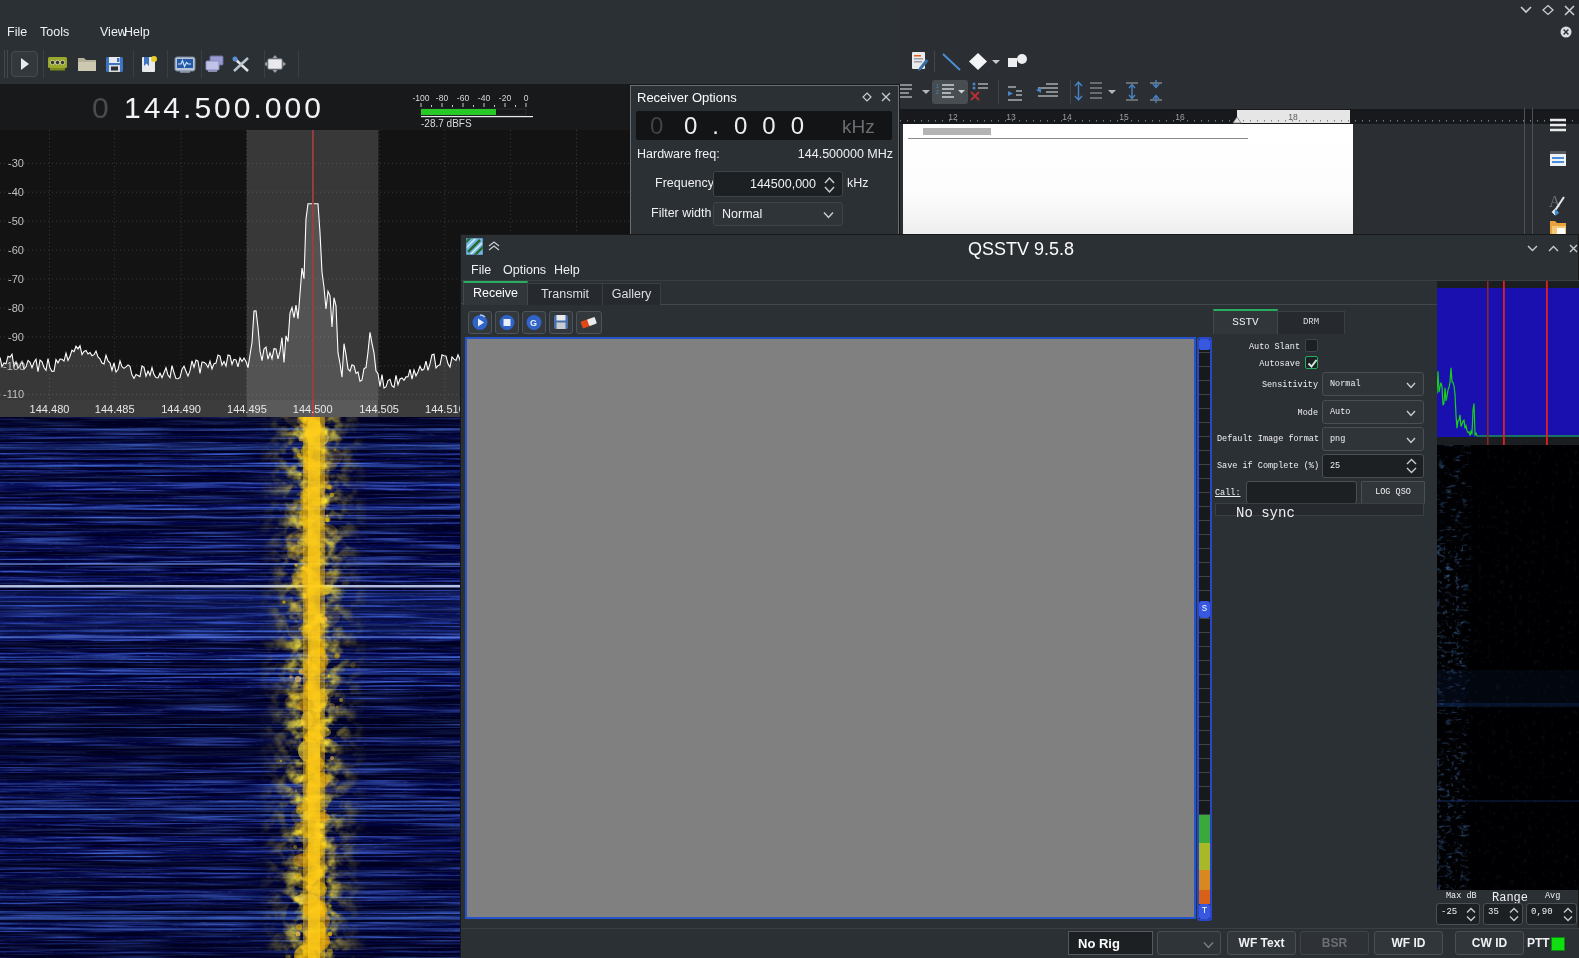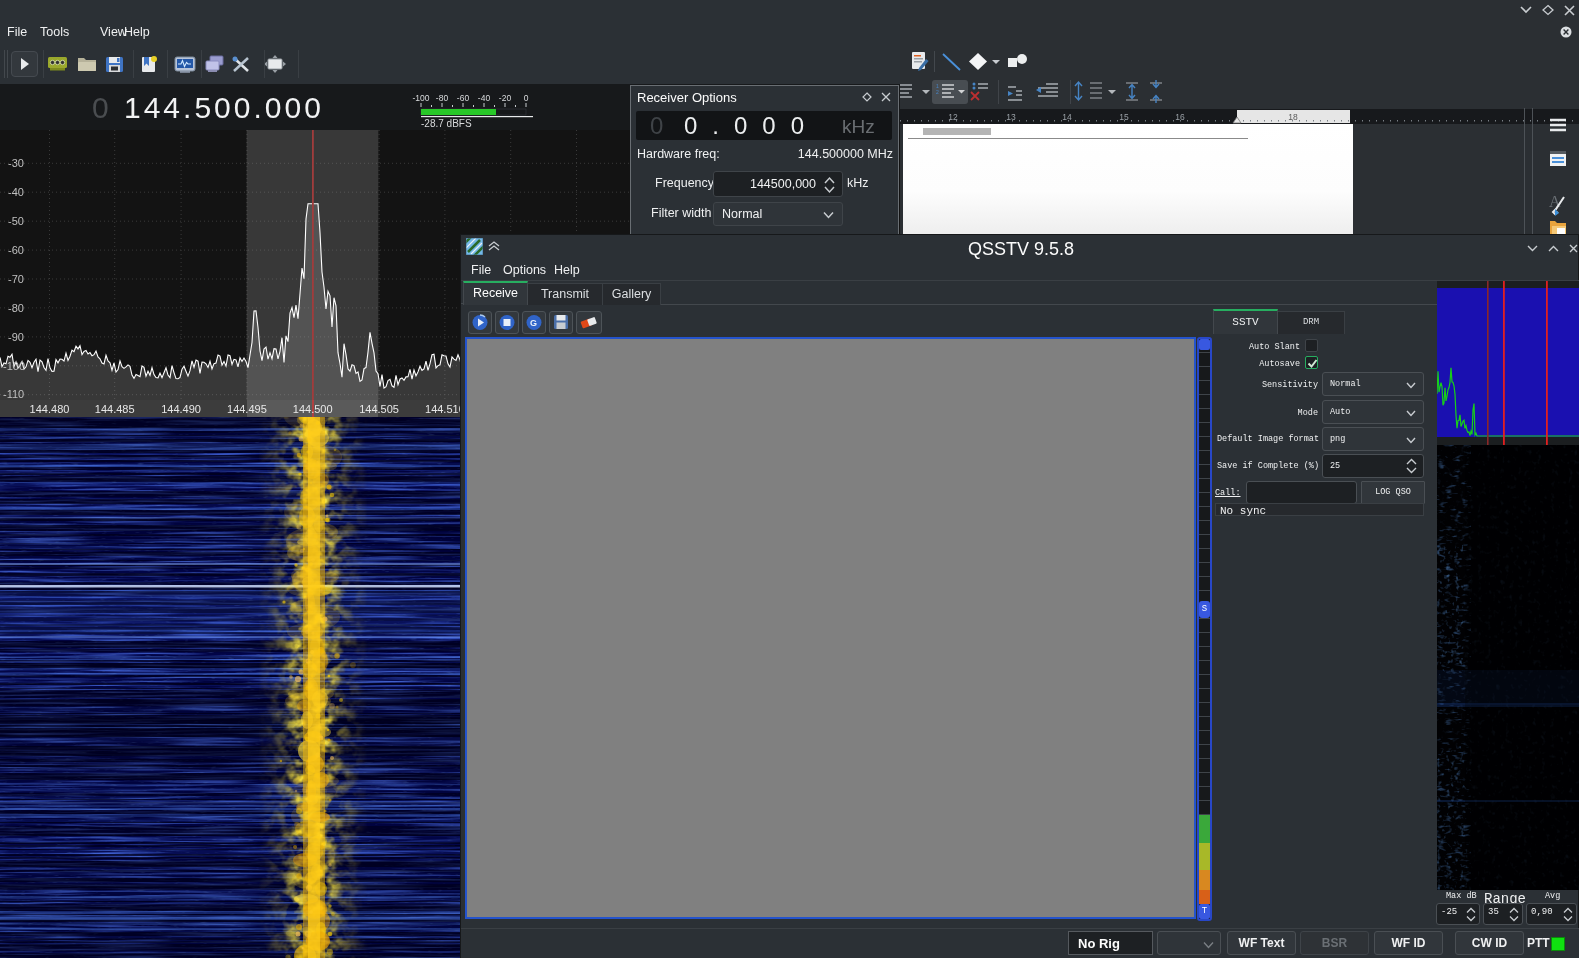--- a/index.html
+++ b/index.html
@@ -1030,21 +1030,21 @@
     <span class="abs" style="left:7px;top:6px;">25</span>
     <svg class="abs" style="right:5px;top:2px;" width="13" height="18" viewBox="0 0 13 18">
       <path d="M2 7 L6.5 2.5 L11 7" fill="none" stroke="#c8ccd0" stroke-width="1.4"></path>
       <path d="M2 11 L6.5 15.5 L11 11" fill="none" stroke="#c8ccd0" stroke-width="1.4"></path>
     </svg>
   </div>
   <div class="abs" style="left:2px;top:186px;text-decoration:underline;">Call:</div>
   <div class="abs" style="left:33px;top:179px;width:111px;height:23px;background:#1d2023;border:1px solid #4a4f54;border-radius:3px;"></div>
   <div class="abs" style="left:148px;top:179px;width:64px;height:23px;background:#31363b;border:1px solid #4a4f54;border-radius:1px;text-align:center;"><span style="line-height:21px;">LOG QSO</span></div>
   <div class="abs" style="left:2px;top:201px;width:209px;height:13px;background:#26292d;border:1px solid #3a3f44;">
-      <span style="position:absolute;left:4px;top:1px;font-size:11px;">No sync</span>
+      <span style="position:absolute;left:20px;top:1px;font-size:14px;">No sync</span>
     </div>
 </div>
 
 <div class="abs" style="left:1437px;top:281px;width:142px;height:164px;background:#1b1e20;">
   <svg width="142" height="164" viewBox="0 0 142 164">
     <rect x="0" y="7" width="142" height="149" fill="#1a10b0"></rect>
     <polyline points="0,112.7 1,90.3 2,111.1 3,105.9 4,101.7 5,105.6 6,124.3 7,122.2 8,106.7 9,119.9 10,115.2 11,108.8 12,106.6 13,101.3 14,86.8 15,100.8 16,101.4 17,105.0 18,113.1 19,134.2 20,147.1 21,139.7 22,139.3 23,133.9 24,145.4 25,143.0 26,140.2 27,139.2 28,147.4 29,144.7 30,149.4 31,151.5 32,150.9 33,154.5 34,150.3 35,153.4 36,129.0 37,122.6 38,153.9 39,152.2 40,155.0 41,155.0 42,155.0 43,155.0 44,155.0 45,155.0 46,155.0 47,155.0 48,155.0 49,155.0 50,155.0 51,155.0 52,155.0 53,155.0 54,155.0 55,155.0 56,155.0 57,155.0 58,155.0 59,155.0 60,155.0 61,155.0 62,155.0 63,155.0 64,155.0 65,155.0 66,155.0 67,155.0 68,155.0 69,155.0 70,155.0 71,155.0 72,155.0 73,155.0 74,155.0 75,155.0 76,155.0 77,155.0 78,155.0 79,155.0 80,155.0 81,155.0 82,155.0 83,155.0 84,155.0 85,155.0 86,155.0 87,155.0 88,155.0 89,155.0 90,155.0 91,155.0 92,155.0 93,155.0 94,155.0 95,155.0 96,155.0 97,155.0 98,155.0 99,155.0 100,155.0 101,155.0 102,155.0 103,155.0 104,155.0 105,155.0 106,155.0 107,155.0 108,155.0 109,155.0 110,155.0 111,155.0 112,155.0 113,155.0 114,155.0 115,155.0 116,155.0 117,155.0 118,155.0 119,155.0 120,155.0 121,155.0 122,155.0 123,155.0 124,155.0 125,155.0 126,155.0 127,155.0 128,155.0 129,155.0 130,155.0 131,155.0 132,155.0 133,155.0 134,155.0 135,155.0 136,155.0 137,155.0 138,155.0 139,155.0 140,155.0 141,155.0 142,155.0" fill="none" stroke="#18d018" stroke-width="1.2"></polyline>
     <rect x="50" y="0" width="1.6" height="164" fill="#8a2828"></rect>
     <rect x="66" y="0" width="1.8" height="164" fill="#e02020"></rect>
     <rect x="109" y="0" width="1.8" height="164" fill="#e02020"></rect>
@@ -1069,21 +1069,21 @@
     <rect x="0" y="300" width="30" height="145" filter="url(#qwf)" opacity="0.5"></rect>
     <rect x="0" y="225" width="142" height="35" fill="#0e2a66" opacity="0.18"></rect>
     <rect x="0" y="258" width="142" height="4" fill="#1e4a9a" opacity="0.3"></rect>
     <rect x="0" y="355" width="142" height="2" fill="#163a7a" opacity="0.4"></rect>
     <rect x="28" y="0" width="114" height="445" fill="#000000" opacity="0.25"></rect>
   </svg>
 </div>
 
 <div class="abs" style="left:1436px;top:890px;width:143px;height:38px;font-family:'Liberation Mono',monospace;color:#eff0f1;">
   <span class="abs" style="left:10px;top:1px;font-size:8.5px;">Max dB</span>
-  <span class="abs" style="left:48px;top:1px;font-size:14px;">Range</span>
+  <span class="abs" style="left:56px;top:1px;font-size:12px;">Range</span>
   <span class="abs" style="left:109px;top:1px;font-size:8.5px;">Avg</span>
   <div class="abs" style="left:0px;top:13px;width:44px;height:22px;background:#1d2023;border:1px solid #4a4f54;border-radius:3px;">
     <span class="abs" style="left:4px;top:3px;font-size:9px;">-25</span>
     <svg class="abs" style="right:2px;top:2px;" width="12" height="17" viewBox="0 0 12 17">
         <path d="M2 6.5 L6 2.5 L10 6.5" fill="none" stroke="#c8ccd0" stroke-width="1.3"></path>
         <path d="M2 10.5 L6 14.5 L10 10.5" fill="none" stroke="#c8ccd0" stroke-width="1.3"></path>
       </svg>
   </div>
   <div class="abs" style="left:47px;top:13px;width:40px;height:22px;background:#1d2023;border:1px solid #4a4f54;border-radius:3px;">
     <span class="abs" style="left:4px;top:3px;font-size:9px;">35</span>

